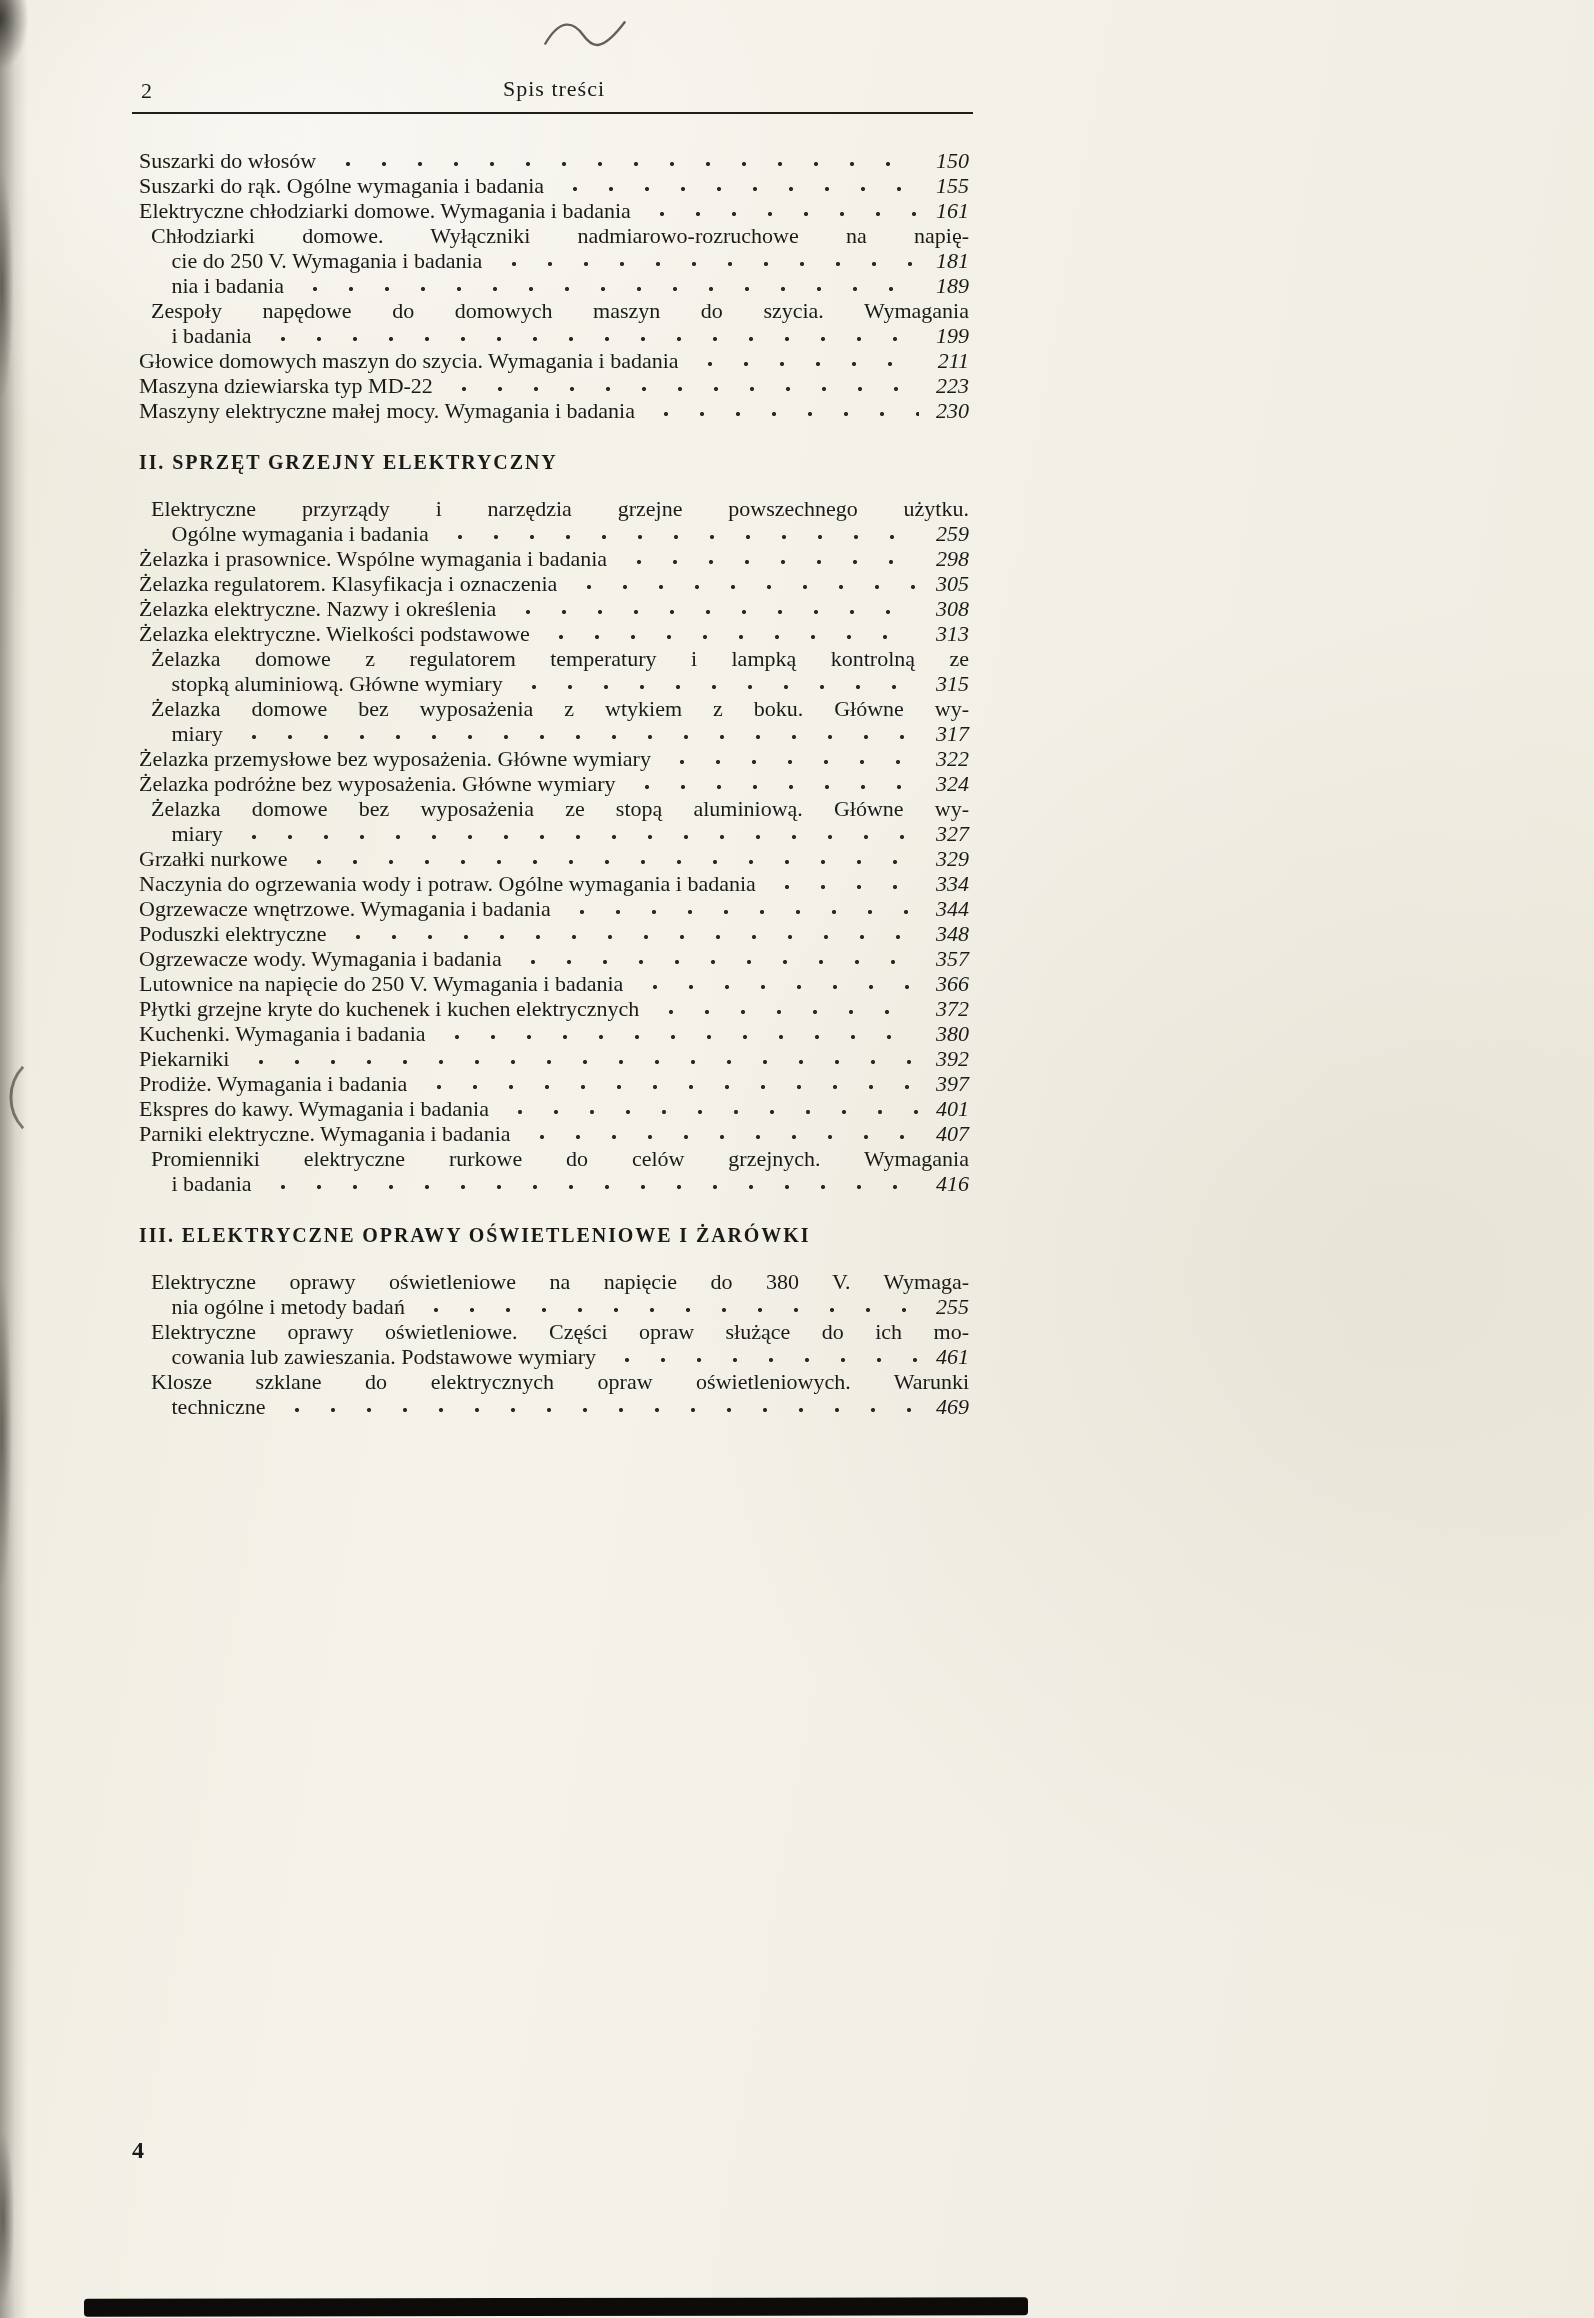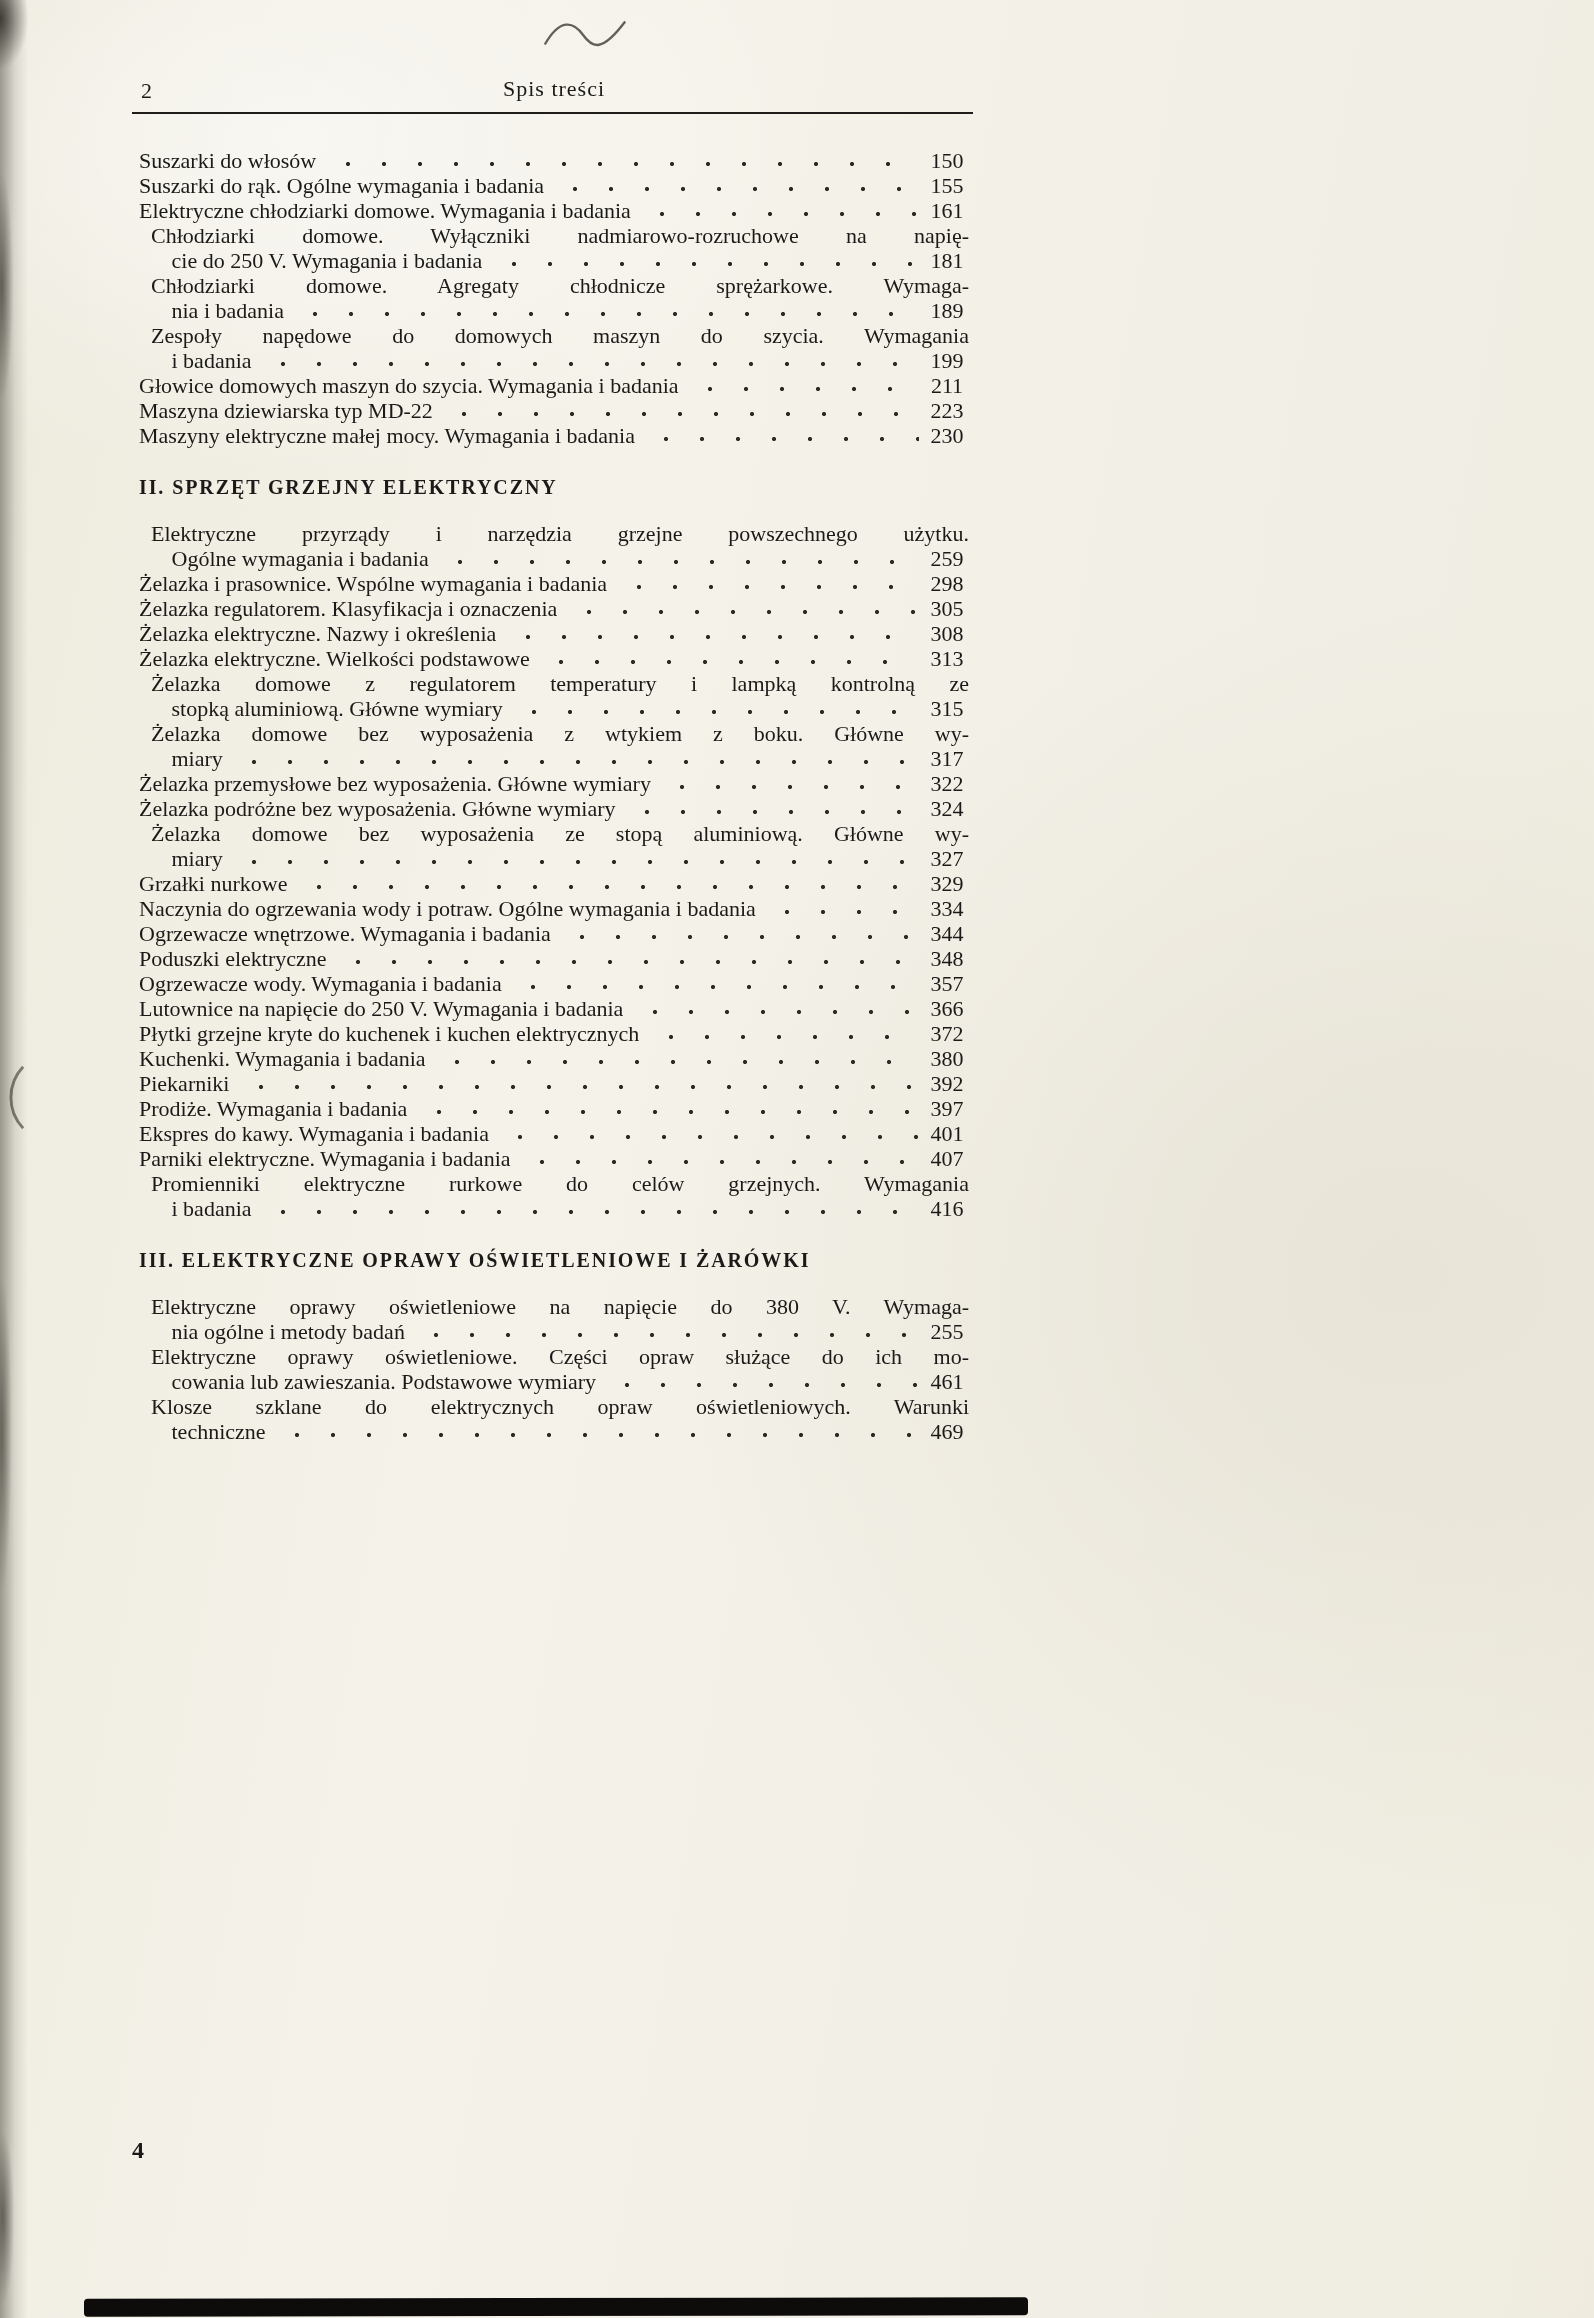--- a/index.html
+++ b/index.html
@@ -62,21 +62,21 @@
   .cont { padding-left: 32.5px; }
   .entry-title { flex: 0 0 auto; white-space: nowrap; }
   .leader {
     flex: 1 1 auto; min-width: 17px; align-self: flex-end;
     height: 16.3px; margin: 0 5.7px 0 13.4px;
     background-image: radial-gradient(circle, #2e2a24 1.7px, rgba(0,0,0,0) 2.3px);
     background-size: 36px 7.6px;
     background-repeat: repeat-x;
     background-position: left bottom 4.8px;
   }
-  .page-ref { flex: 0 0 44px; text-align: center; align-self: flex-end; }
+  .page-ref { flex: 0 0 44px; text-align: right; align-self: flex-end; font-style: italic; }
 </style>
 </head>
 <body>
 
 <div class="page">
 
   <div class="left-edge"></div>
 
   <svg class="squiggle" width="88" height="44" viewBox="0 0 92 46">
     <path d="M4 34 C 20 6, 34 10, 44 24 S 64 42, 88 10" stroke="#4a473f" stroke-width="2.5" fill="none"></path>
@@ -118,21 +118,20 @@
         </div>
         <div class="entry">
           <div class="entry-line">Chłodziarki domowe. Wyłączniki nadmiarowo-rozruchowe na napię-</div>
           <div class="entry-last cont">
     <span class="entry-title">cie do 250 V. Wymagania i badania</span>
     <span class="leader"></span>
     <span class="page-ref">181</span>
   </div>
         </div>
         <div class="entry">
-          <div class="entry-line">Chłodziarki domowe. Agregaty chłodnicze sprężarkowe. Wymaga-</div>
           <div class="entry-last cont">
     <span class="entry-title">nia i badania</span>
     <span class="leader"></span>
     <span class="page-ref">189</span>
   </div>
         </div>
         <div class="entry">
           <div class="entry-line">Zespoły napędowe do domowych maszyn do szycia. Wymagania</div>
           <div class="entry-last cont">
     <span class="entry-title">i badania</span>

